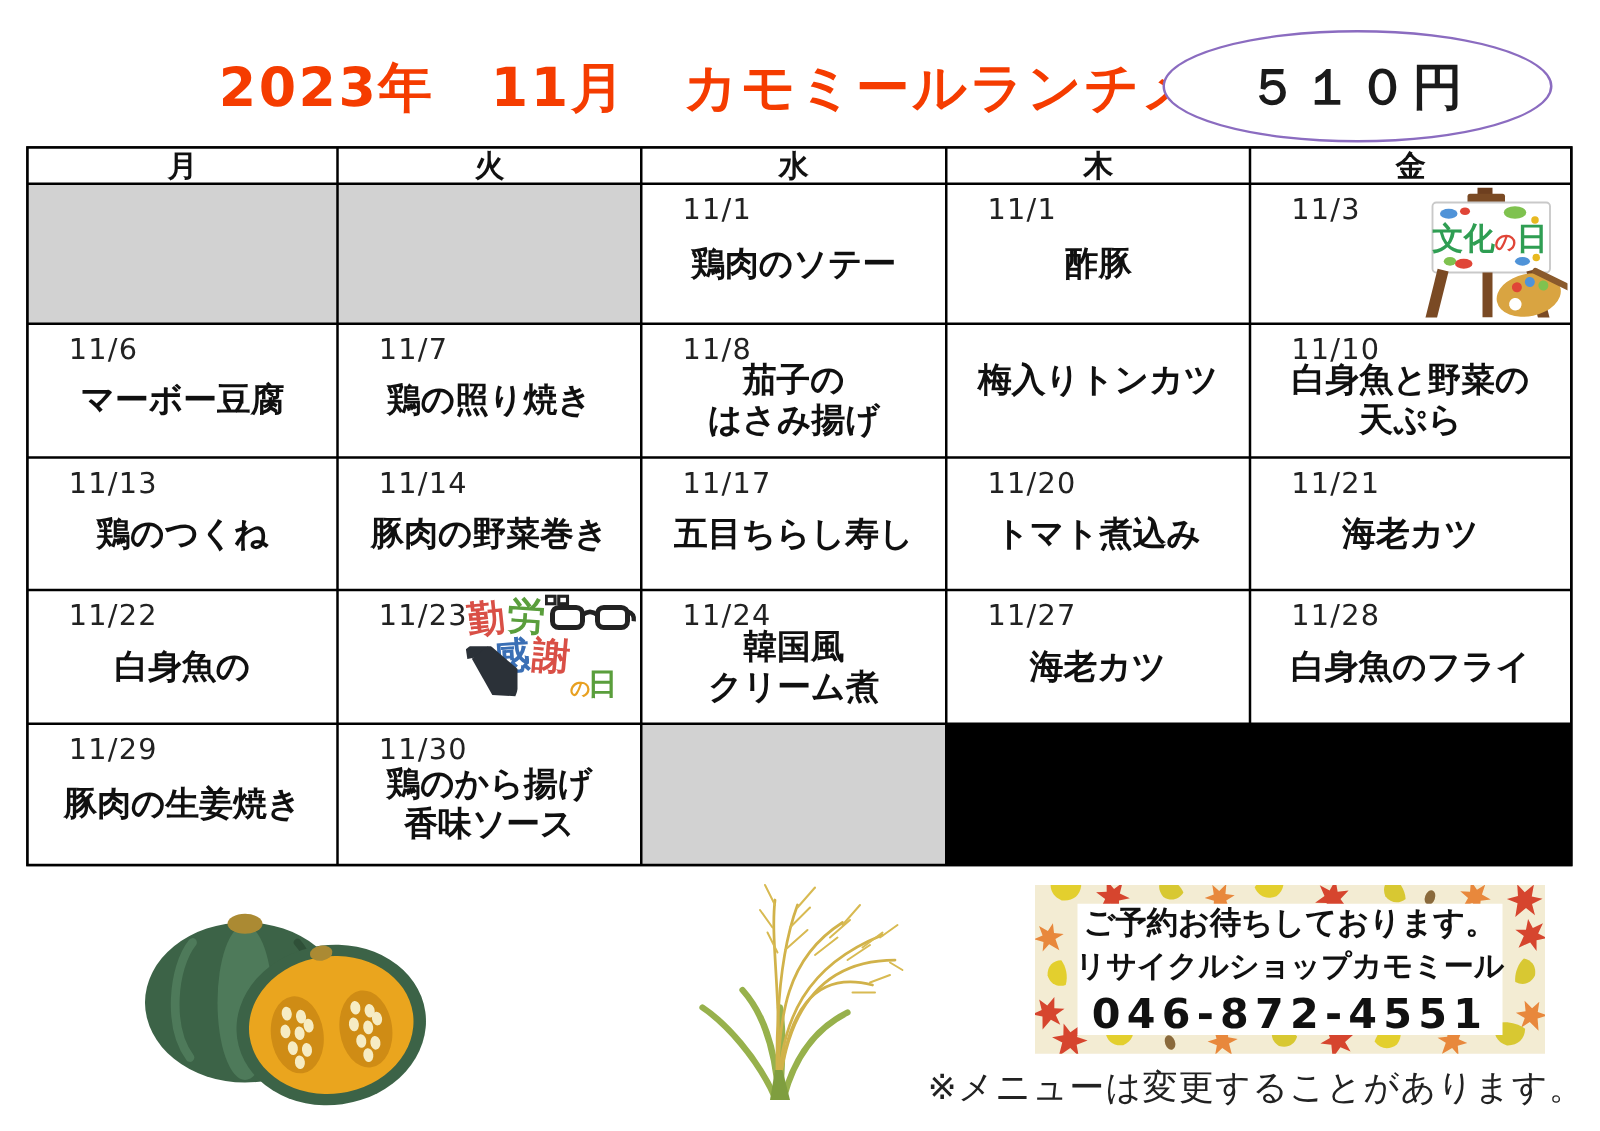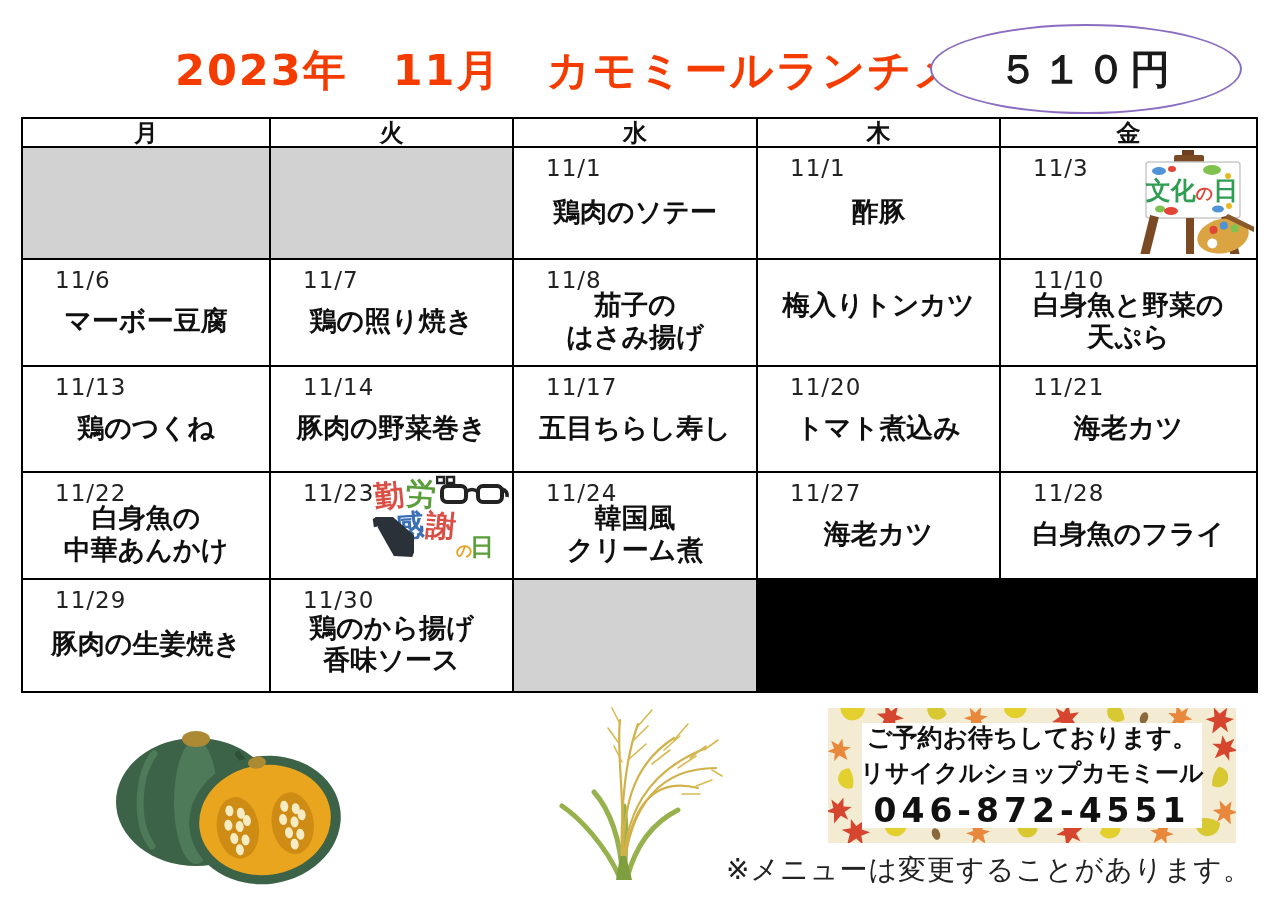--- a/index.html
+++ b/index.html
@@ -56,21 +56,21 @@
   .info-inner{
     position:absolute;left:34px;right:34px;top:15px;bottom:15px;background:#ffffff;
     display:flex;flex-direction:column;align-items:center;justify-content:center;
     z-index:3;
   }
   .info-line1{font-size:25px;font-weight:700;letter-spacing:0;}
   .info-line2{font-size:24px;font-weight:600;margin-top:3px;white-space:nowrap;}
   .info-phone{font-size:33px;font-weight:600;letter-spacing:5px;margin-top:2px;}
   .leafframe{position:absolute;left:0;top:0;z-index:2;}
   .note{
-    position:absolute;left:726px;top:851px;font-size:28px;color:#222;
+    position:absolute;left:742px;top:851px;font-size:28px;color:#222;
     white-space:nowrap;letter-spacing:1px;
   }
 </style>
 </head>
 <body>
 
 <div class="title">2023年　11月　カモミールランチメニュー</div>
 <div class="price-oval">
   <span>５１０円</span>
 </div>
@@ -190,21 +190,20 @@
   <div class="cell">
     <div class="date">11/21</div>
     <div class="menu">
         <span>海老カツ</span>
       </div>
   </div>
   <div class="cell">
     <div class="date">11/22</div>
     <div class="menu">
         <span>白身魚の</span>
-        <span>中華あんかけ</span>
       </div>
   </div>
   <div class="cell">
     <div class="date">11/23</div>
 
     <div class="kinro-wrap">
       <span class="kch" style="left:22px;top:8px;font-size:30px;color:#d94f46;transform:rotate(-6deg);">勤</span>
       <span class="kch" style="left:54px;top:6px;font-size:30px;color:#5a9e3c;transform:rotate(4deg);">労</span>
       <svg style="position:absolute;left:84px;top:2px;" width="74" height="30" viewBox="0 0 74 30">
         <rect x="1" y="2" width="7" height="6" fill="none" stroke="#222" stroke-width="2.5"></rect>

